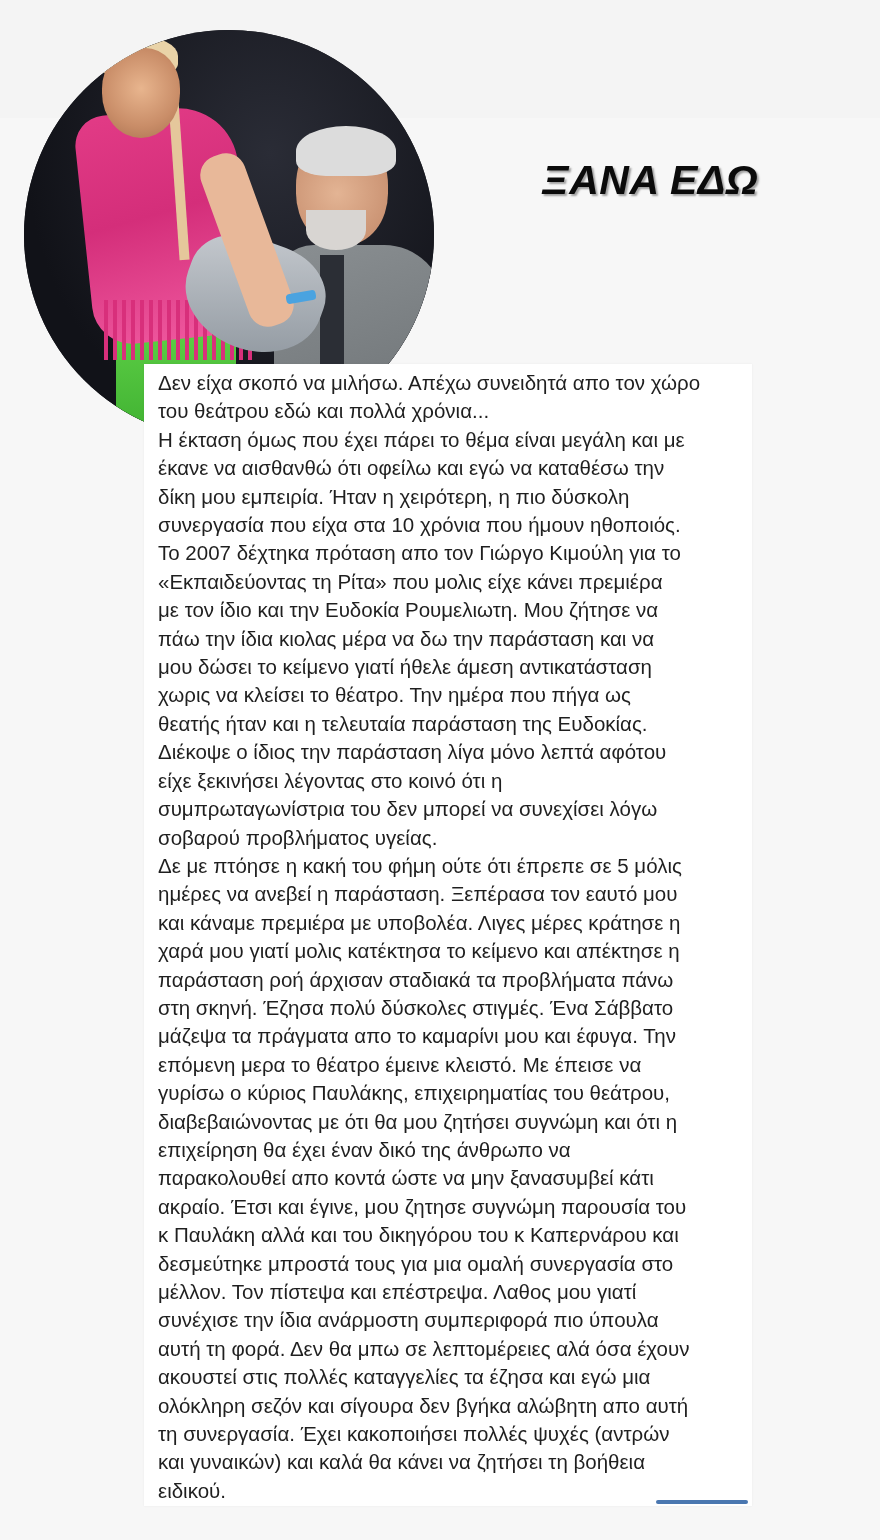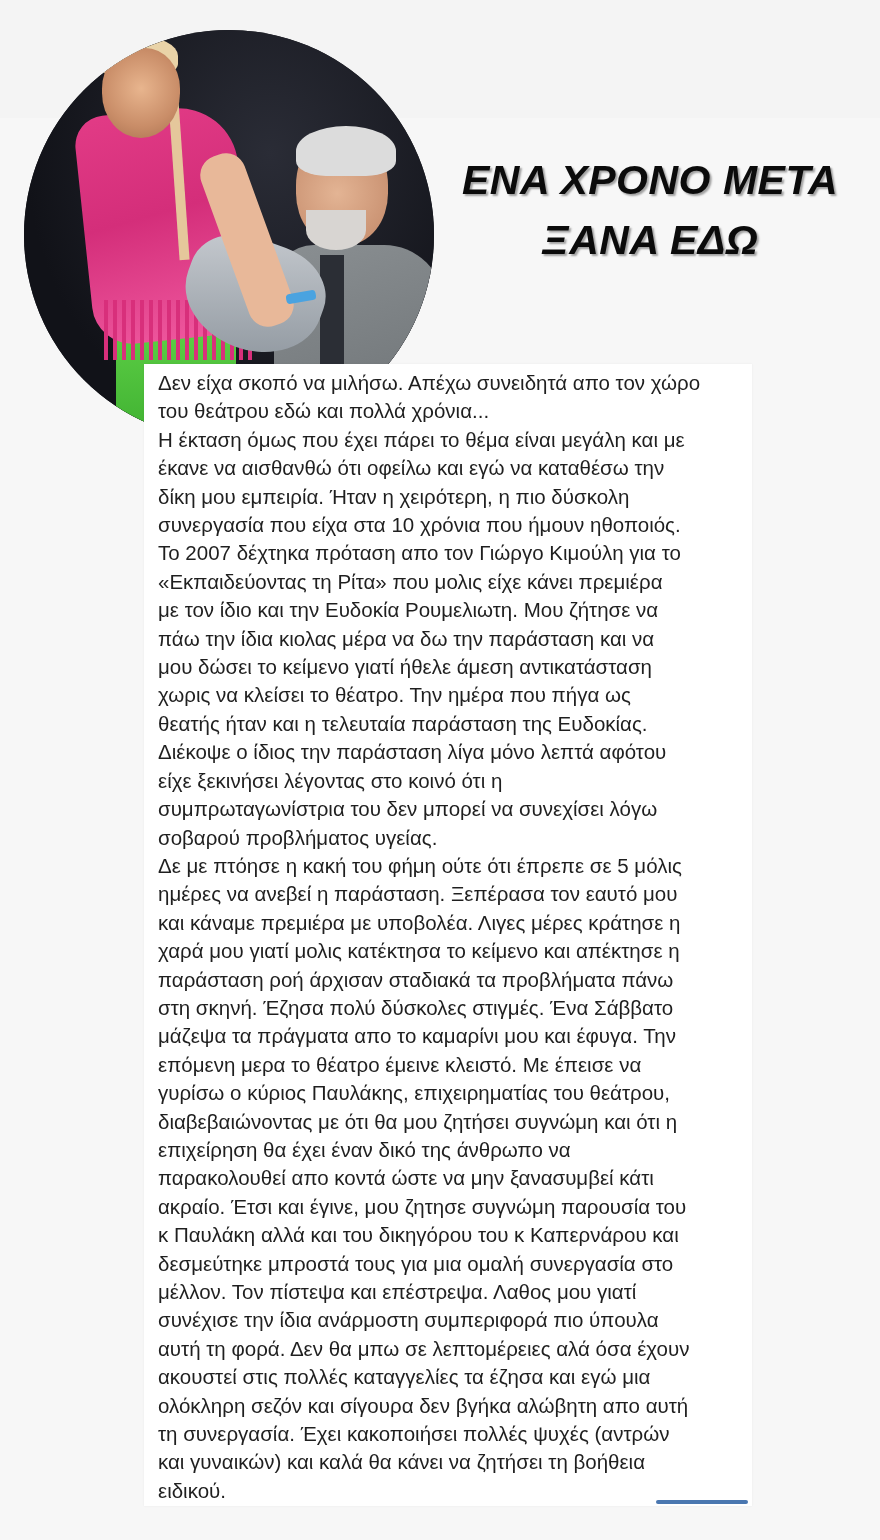--- a/index.html
+++ b/index.html
@@ -78,21 +78,20 @@
   <div class="woman-fringe"></div>
   <div class="strap"></div>
   <div class="bag"></div>
   <div class="woman-arm"></div>
   <div class="wristband"></div>
   <div class="woman-hair"></div>
   <div class="woman-head"></div>
 </div>
 
 <div class="headline">
-  <div>ΕΝΑ ΧΡΟΝΟ ΜΕΤΑ</div>
   <div>ΞΑΝΑ ΕΔΩ</div>
 </div>
 
 <div class="post-card"></div>
 
 <div class="post-text" id="post-text"><span class="line">Δεν είχα σκοπό να μιλήσω. Απέχω συνειδητά απο τον χώρο</span><span class="line">του θεάτρου εδώ και πολλά χρόνια...</span><span class="line">Η έκταση όμως που έχει πάρει το θέμα είναι μεγάλη και με</span><span class="line">έκανε να αισθανθώ ότι οφείλω και εγώ να καταθέσω την</span><span class="line">δίκη μου εμπειρία. Ήταν η χειρότερη, η πιο δύσκολη</span><span class="line">συνεργασία που είχα στα 10 χρόνια που ήμουν ηθοποιός.</span><span class="line">Το 2007 δέχτηκα πρόταση απο τον Γιώργο Κιμούλη για το</span><span class="line">«Εκπαιδεύοντας τη Ρίτα» που μολις είχε κάνει πρεμιέρα</span><span class="line">με τον ίδιο και την Ευδοκία Ρουμελιωτη. Μου ζήτησε να</span><span class="line">πάω την ίδια κιολας μέρα να δω την παράσταση και να</span><span class="line">μου δώσει το κείμενο γιατί ήθελε άμεση αντικατάσταση</span><span class="line">χωρις να κλείσει το θέατρο. Την ημέρα που πήγα ως</span><span class="line">θεατής ήταν και η τελευταία παράσταση της Ευδοκίας.</span><span class="line">Διέκοψε ο ίδιος την παράσταση λίγα μόνο λεπτά αφότου</span><span class="line">είχε ξεκινήσει λέγοντας στο κοινό ότι η</span><span class="line">συμπρωταγωνίστρια του δεν μπορεί να συνεχίσει λόγω</span><span class="line">σοβαρού προβλήματος υγείας.</span><span class="line">Δε με πτόησε η κακή του φήμη ούτε ότι έπρεπε σε 5 μόλις</span><span class="line">ημέρες να ανεβεί η παράσταση. Ξεπέρασα τον εαυτό μου</span><span class="line">και κάναμε πρεμιέρα με υποβολέα. Λιγες μέρες κράτησε η</span><span class="line">χαρά μου γιατί μολις κατέκτησα το κείμενο και απέκτησε η</span><span class="line">παράσταση ροή άρχισαν σταδιακά τα προβλήματα πάνω</span><span class="line">στη σκηνή. Έζησα πολύ δύσκολες στιγμές. Ένα Σάββατο</span><span class="line">μάζεψα τα πράγματα απο το καμαρίνι μου και έφυγα. Την</span><span class="line">επόμενη μερα το θέατρο έμεινε κλειστό. Με έπεισε να</span><span class="line">γυρίσω ο κύριος Παυλάκης, επιχειρηματίας του θεάτρου,</span><span class="line">διαβεβαιώνοντας με ότι θα μου ζητήσει συγνώμη και ότι η</span><span class="line">επιχείρηση θα έχει έναν δικό της άνθρωπο να</span><span class="line">παρακολουθεί απο κοντά ώστε να μην ξανασυμβεί κάτι</span><span class="line">ακραίο. Έτσι και έγινε, μου ζητησε συγνώμη παρουσία του</span><span class="line">κ Παυλάκη αλλά και του δικηγόρου του κ Καπερνάρου και</span><span class="line">δεσμεύτηκε μπροστά τους για μια ομαλή συνεργασία στο</span><span class="line">μέλλον. Τον πίστεψα και επέστρεψα. Λαθος μου γιατί</span><span class="line">συνέχισε την ίδια ανάρμοστη συμπεριφορά πιο ύπουλα</span><span class="line">αυτή τη φορά. Δεν θα μπω σε λεπτομέρειες αλά όσα έχουν</span><span class="line">ακουστεί στις πολλές καταγγελίες τα έζησα και εγώ μια</span><span class="line">ολόκληρη σεζόν και σίγουρα δεν βγήκα αλώβητη απο αυτή</span><span class="line">τη συνεργασία. Έχει κακοποιήσει πολλές ψυχές (αντρών</span><span class="line">και γυναικών) και καλά θα κάνει να ζητήσει τη βοήθεια</span><span class="line">ειδικού.</span></div>
 
 <div class="underline-bar"></div>
 
 </body></html>

